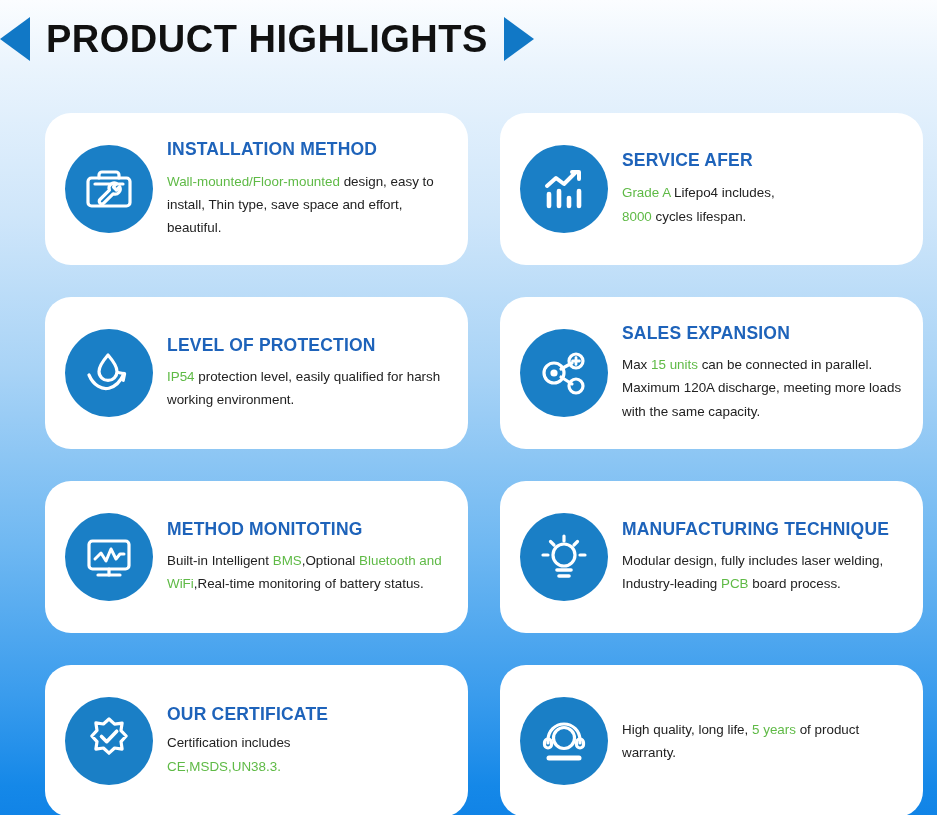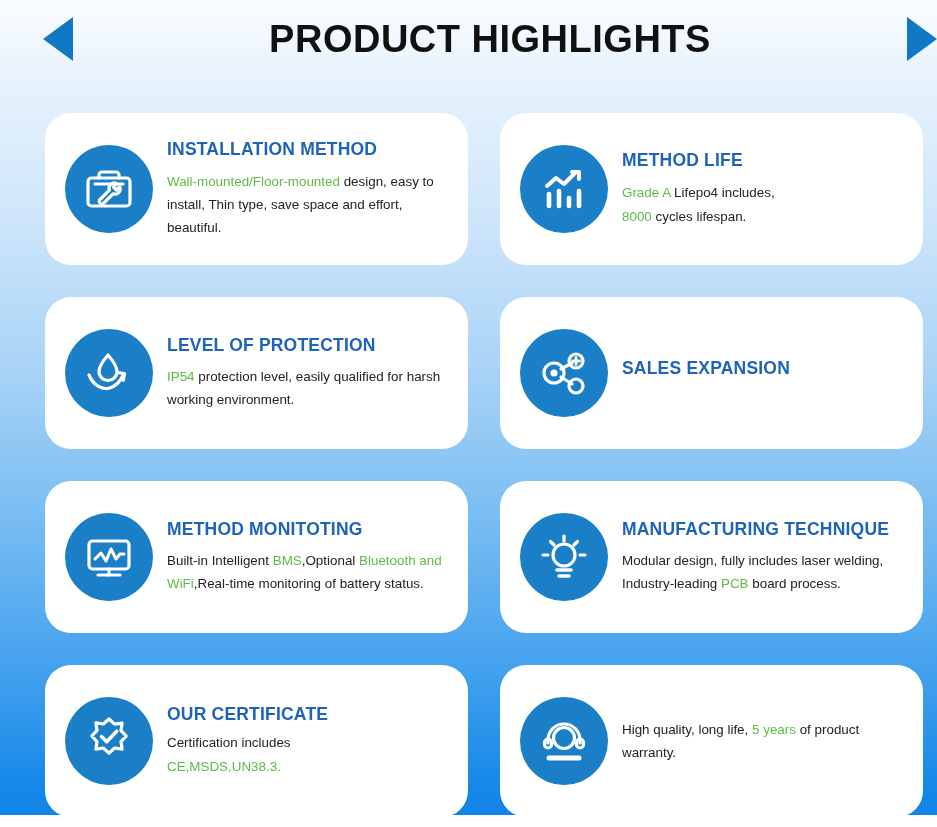--- a/index.html
+++ b/index.html
@@ -36,23 +36,22 @@
   }
 
   
   #header {
     position: absolute;
     left: 0; top: 8px;
     width: 937px;
     height: 62px;
     display: flex;
     align-items: center;
-    justify-content: space-between;
+    justify-content: flex-start;
     gap: 16px;
-    padding-left: 43px;
   }
   .tri {
     width: 0; height: 0;
     border-top: 22px solid transparent;
     border-bottom: 22px solid transparent;
   }
   .tri-left  { border-right: 30px solid #1178c6; }
   .tri-right { border-left: 30px solid #1178c6; }
 
   #page-title {
@@ -153,21 +152,21 @@
           <path d="M36 11h7v7"></path>
           <g stroke-width="4.6">
             <path d="M13 33v12"></path>
             <path d="M23 30v15"></path>
             <path d="M33 37v8"></path>
             <path d="M43 30v15"></path>
           </g>
         </svg>
       </div>
       <div class="card-text">
-        <div class="card-title">METHOD LIFE</div>
+        <div class="card-title">SERVICE AFER</div>
         <div class="card-body"><span class="hl">Grade A</span><span> Lifepo4 includes,</span><br><span class="hl">8000</span><span> cycles lifespan.</span></div>
       </div>
     </div>
 
     <div class="card">
       <div class="icon-wrap">
         <svg width="58" height="58" viewBox="0 0 58 58" fill="none" stroke="#ffffff" stroke-width="3.2" stroke-linecap="round" stroke-linejoin="round">
           <path d="M28 11c0 0-9 10.5-9 16.4A9 9 0 0 0 37 27.4C37 21.5 28 11 28 11z"></path>
           <path d="M9 31c4.5 10.5 13 15 20 13.2C35.5 42.5 41 36.5 44 29.5"></path>
           <path d="M38 28.5l6.6 1.2-1.4 6.6"></path>
@@ -186,20 +185,21 @@
           <path d="M25 32l11 7"></path>
           <circle cx="18" cy="28" r="10"></circle>
           <circle cx="18" cy="28" r="3.6" fill="#ffffff" stroke="none"></circle>
           <circle cx="40" cy="16" r="7"></circle>
           <path d="M40 12.6v6.8M36.6 16h6.8" stroke-width="2.8"></path>
           <circle cx="40" cy="41" r="7"></circle>
         </svg>
       </div>
       <div class="card-text">
         <div class="card-title">SALES EXPANSION</div>
+        <div class="card-body"><span>Max </span><span class="hl">15 units</span><span> can be connected in parallel. Maximum 120A discharge, meeting more loads with the same capacity.</span></div>
       </div>
     </div>
 
     <div class="card">
       <div class="icon-wrap">
         <svg width="56" height="56" viewBox="0 0 56 56" fill="none" stroke="#ffffff" stroke-width="3.2" stroke-linecap="round" stroke-linejoin="round">
           <rect x="8" y="12" width="40" height="28" rx="3.5"></rect>
           <path d="M28 40v6"></path>
           <path d="M17 46h22"></path>
           <path d="M14 30l6-6 5 8 5-12 5 10 4-5h4" stroke-width="3"></path>

